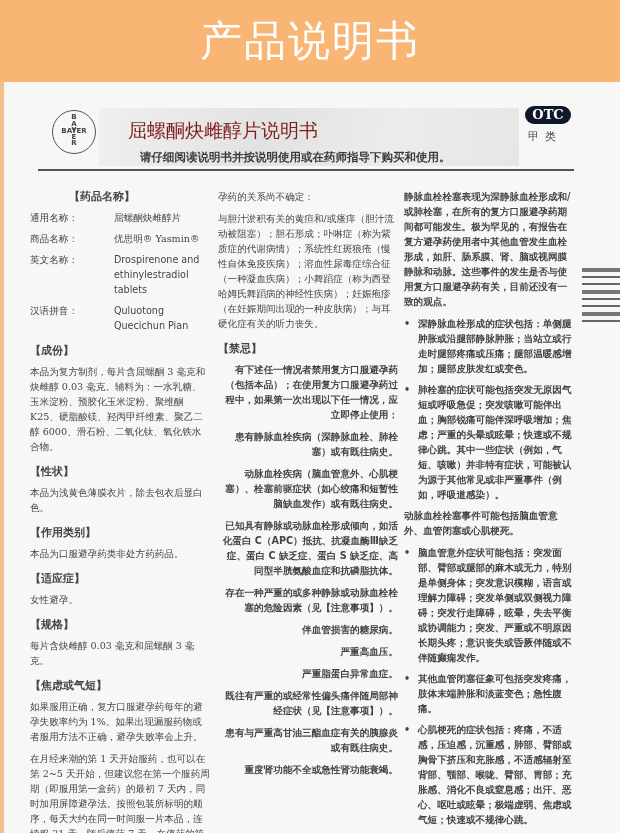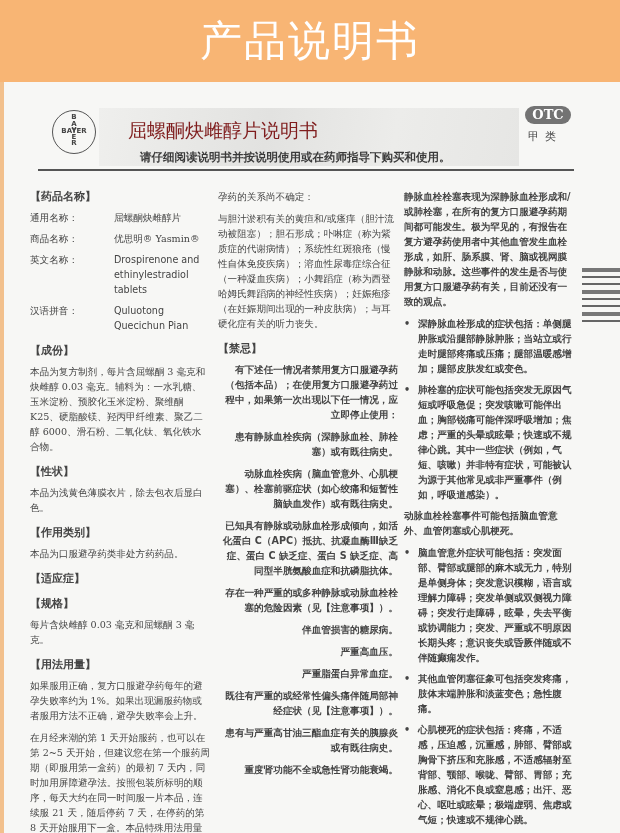--- a/index.html
+++ b/index.html
@@ -9,29 +9,29 @@
   .left-edge { position:absolute; left:0; top:82px; width:4px; height:751px; background:#f2c08c; }
   .page { position:absolute; left:4px; top:82px; width:616px; height:751px; background:#f7f7f5; overflow:hidden; }
   .header { position:absolute; left:0; top:0; width:616px; height:105px; }
   .header-band { position:absolute; left:95px; top:26px; width:420px; height:58px; background:linear-gradient(100deg,#efefed 0%,#e2e2e0 40%,#ececea 70%,#e6e6e4 100%); }
   .bayer { position:absolute; left:48px; top:28px; width:42px; height:42px; border:1.5px solid #555; border-radius:50%; background:#f7f7f5; }
   .bayer .h, .bayer .v { position:absolute; font-size:7px; font-weight:bold; color:#444; letter-spacing:0; }
   .bayer .h { left:0; width:42px; top:16px; text-align:center; }
   .bayer .v { left:18px; top:3px; width:6px; line-height:6.5px; text-align:center; word-break:break-all; }
   .doc-title { position:absolute; left:124px; top:36px; font-size:19px; color:#7f1d1d; }
   .doc-sub { position:absolute; left:136px; top:68px; font-size:11.5px; font-weight:bold; color:#3a3a3a; }
-  .otc { position:absolute; left:521px; top:24px; width:46px; height:18px; border-radius:9px; background:#737373; color:#fff; font-family:"DejaVu Serif", serif; font-weight:bold; font-size:13px; text-align:center; line-height:18px; }
+  .otc { position:absolute; left:521px; top:24px; width:46px; height:18px; border-radius:9px; background:#0f172a; color:#fff; font-family:"DejaVu Serif", serif; font-weight:bold; font-size:13px; text-align:center; line-height:18px; }
   .otc-class { position:absolute; left:524px; top:47px; font-size:11px; color:#444; letter-spacing:6px; }
   .rule { position:absolute; left:34px; top:87px; width:536px; height:2px; background:#555; }
   .col { position:absolute; top:107px; font-size:9.6px; line-height:15px; color:#444; }
   .col1 { left:26px; width:180px; font-family:"DejaVu Serif", serif; }
   .col2 { left:214px; width:180px; }
   .col3 { left:400px; width:170px; }
   .sec { font-family:"DejaVu Sans", sans-serif; font-size:11px; font-weight:bold; color:#444; margin:10px 0 6px 0; }
-  .sec:first-child { margin-top:0; }
+  .sec:first-child { margin-top:0;margin-left:39px; }
   .p { margin:0 0 7px 0; }
   .b { font-weight:bold; }
   .kv { display:flex; margin-bottom:6px;gap:36px; }
   .kv .k { white-space:nowrap; }
   .bul { display:flex; margin:0 0 6px 0; }
   .bul .m { width:14px; flex:0 0 14px; }
   .bars { position:absolute; left:578px; top:186px; width:38px; }
   .bars div { height:4px; background:#777; margin-bottom:4px; }
   .bars div.thin { height:2px; background:#666; margin-bottom:5px; }
 </style>
@@ -79,25 +79,26 @@
     <div class="sec">【成份】</div>
     <div class="p">本品为复方制剂，每片含屈螺酮 3 毫克和炔雌醇 0.03 毫克。辅料为：一水乳糖、玉米淀粉、预胶化玉米淀粉、聚维酮 K25、硬脂酸镁、羟丙甲纤维素、聚乙二醇 6000、滑石粉、二氧化钛、氧化铁水合物。</div>
 
     <div class="sec">【性状】</div>
     <div class="p">本品为浅黄色薄膜衣片，除去包衣后显白色。</div>
 
     <div class="sec">【作用类别】</div>
     <div class="p">本品为口服避孕药类非处方药药品。</div>
 
     <div class="sec">【适应症】</div>
+    <div class="p">女性避孕。</div>
 
     <div class="sec">【规格】</div>
     <div class="p">每片含炔雌醇 0.03 毫克和屈螺酮 3 毫克。</div>
 
-    <div class="sec">【用法用量】</div>
+    <div class="sec">【焦虑或气短】</div>
     <div class="p">如果服用正确，复方口服避孕药每年的避孕失败率约为 1%。如果出现漏服药物或者服用方法不正确，避孕失败率会上升。</div>
     <div class="p">在月经来潮的第 1 天开始服药，也可以在第 2~5 天开始，但建议您在第一个服药周期（即服用第一盒药）的最初 7 天内，同时加用屏障避孕法。按照包装所标明的顺序，每天大约在同一时间服一片本品，连续服 21 天，随后停药 7 天，在停药的第 8 天开始服用下一盒。本品特殊用法用量见【注意事项】5。</div>
 
   </div>
 
   <div class="col col2" style="font-family:'DejaVu Serif',serif;">
     <div class="p">孕药的关系尚不确定：</div>
     <div class="p">与胆汁淤积有关的黄疸和/或瘙痒（胆汁流动被阻塞）；胆石形成；卟啉症（称为紫质症的代谢病情）；系统性红斑狼疮（慢性自体免疫疾病）；溶血性尿毒症综合征（一种凝血疾病）；小舞蹈症（称为西登哈姆氏舞蹈病的神经性疾病）；妊娠疱疹（在妊娠期间出现的一种皮肤病）；与耳硬化症有关的听力丧失。</div>
     <div class="sec">【禁忌】</div>
     <div style="font-family:'DejaVu Sans',sans-serif;text-align:right;">

